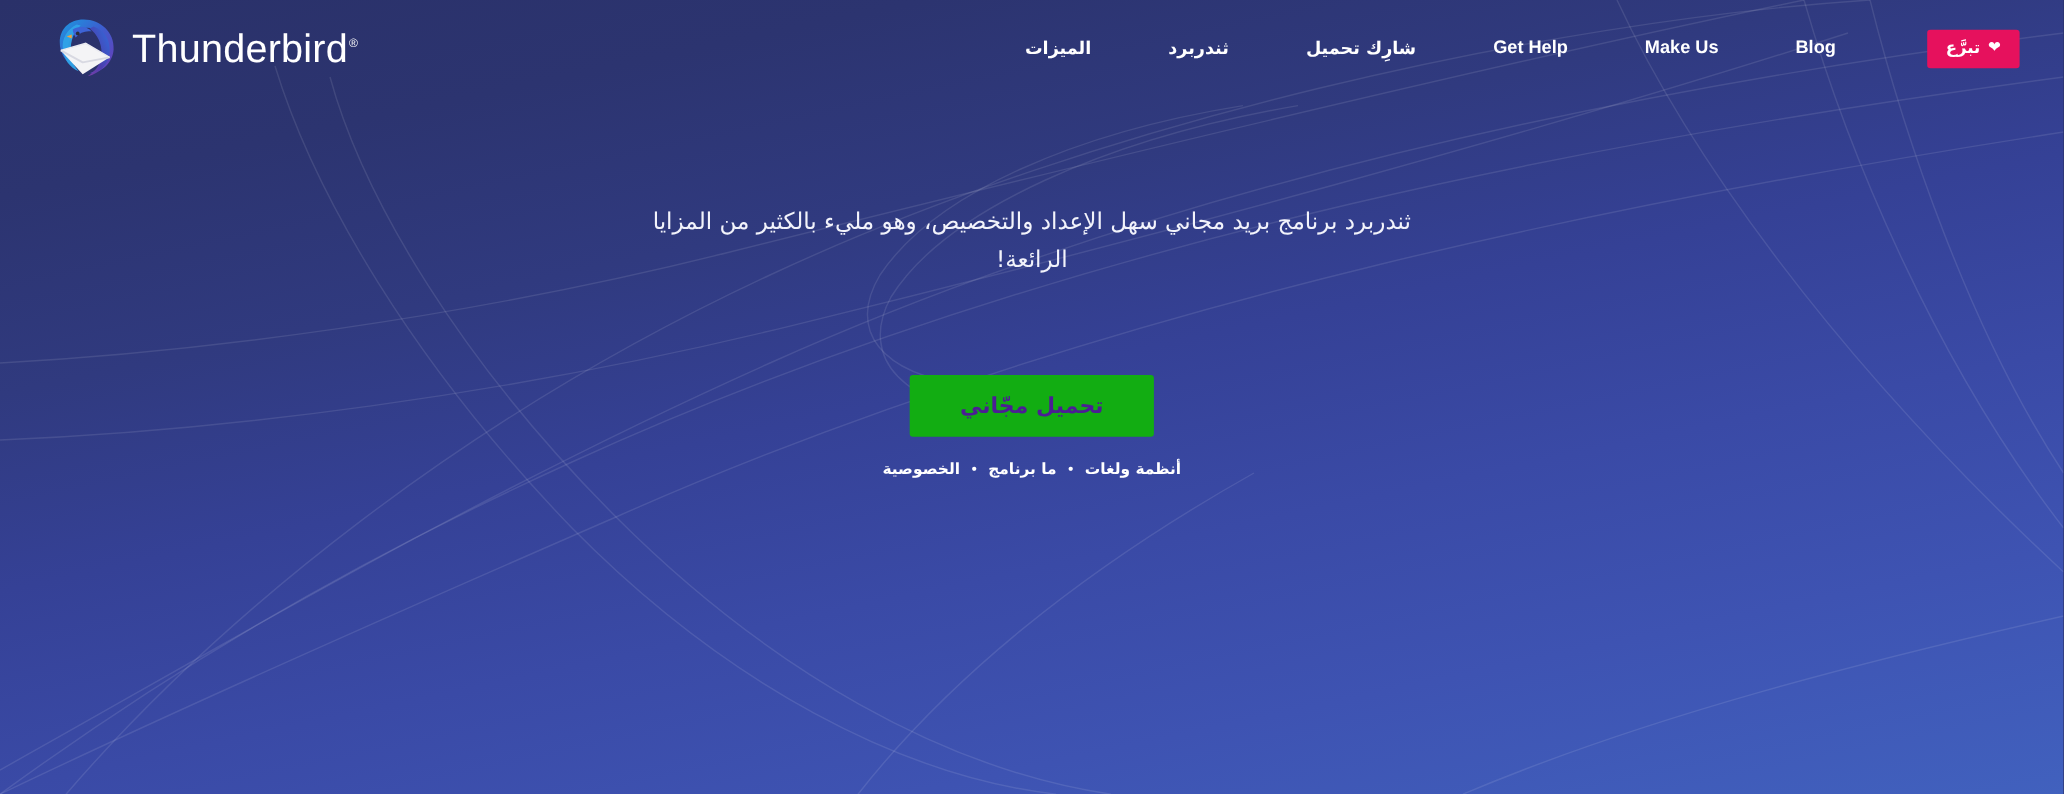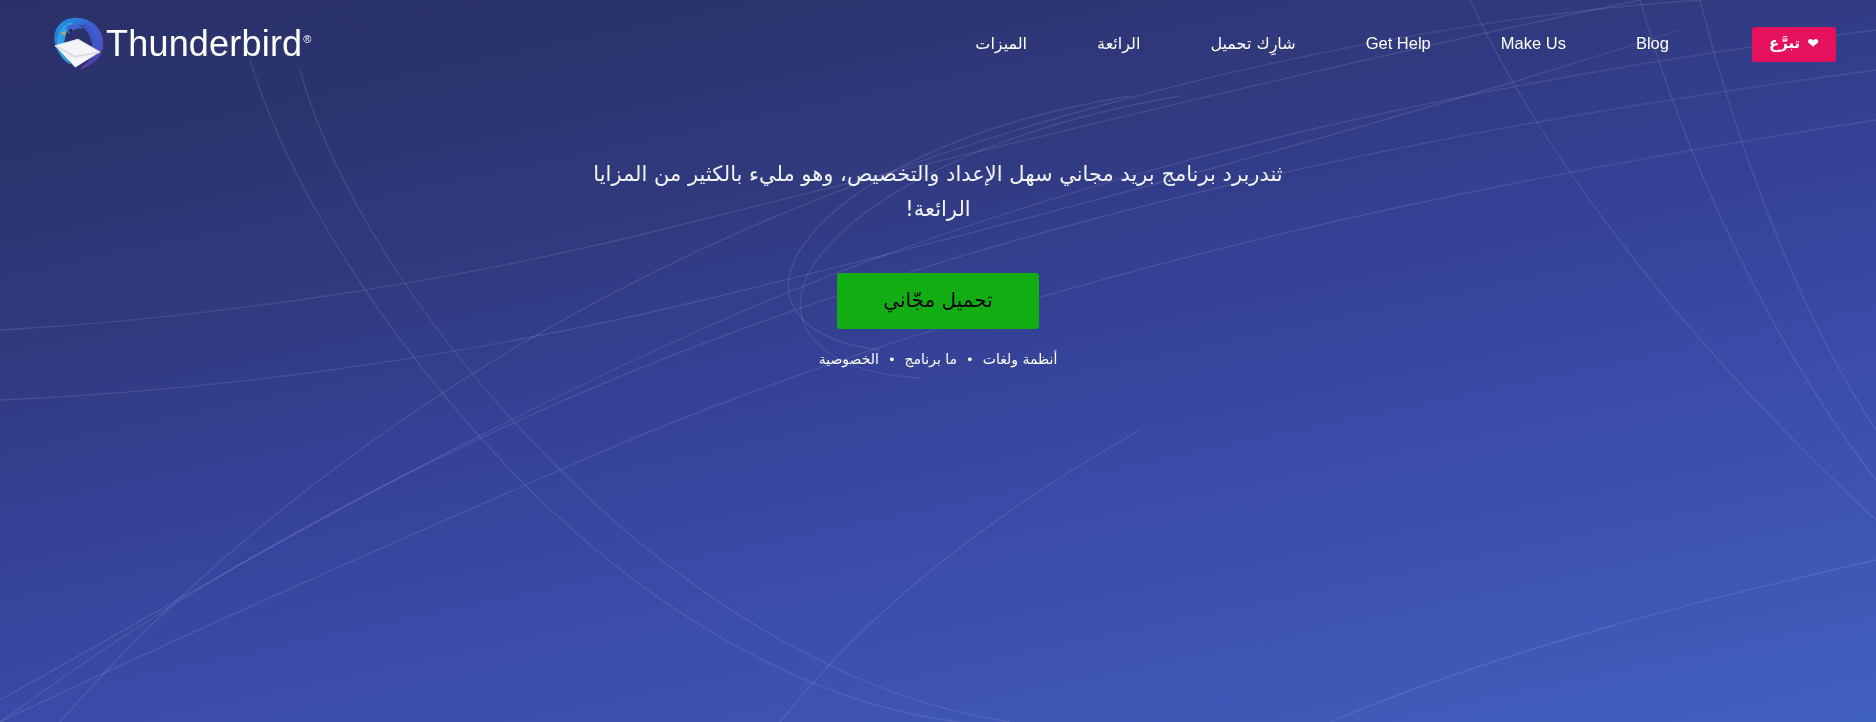--- a/index.html
+++ b/index.html
@@ -78,34 +78,35 @@
   .heart-icon {
     font-size:14px;
     line-height:1;
     display:inline-block;
     color:#ffffff;
   }
 
   .nav-link {
     color:#ffffff;
     font-size:16.5px;
-    font-weight:400;
+    font-weight:700;
     text-decoration:none;
     white-space:nowrap;
     padding:6px 2px;
     margin:0 33px;
     cursor:pointer;
     line-height:1.3;
   }
   .nav-link.ar { font-family:"DejaVu Sans", sans-serif; font-size:16px; }
   .nav-link.en { font-family:"Liberation Sans", sans-serif; direction:ltr; }
 
   .brand {
     display:flex;
     align-items:center;
+    gap:14px;
     margin-left:8px;
     direction:ltr;
     cursor:pointer;
   }
   .brand-logo { width:58px; height:58px; display:block; flex:0 0 auto; }
   .brand-name {
     color:#ffffff;
     font-size:36px;
     font-weight:400;
     letter-spacing:.2px;
@@ -135,57 +136,58 @@
     color:#ffffff;
     font-size:65px;
     font-weight:400;
     line-height:1.1;
     letter-spacing:0px;
     text-align:center;
     font-family:"Liberation Sans", sans-serif;
   }
 
   .hero-sub {
-    margin-top:69px;
+    margin-top:96px;
     width:740px;
     color:#f2f3fb;
     font-size:21px;
     line-height:1.65;
     text-align:center;
     font-family:"DejaVu Sans", sans-serif;
   }
 
   .download-btn {
-    margin-top:47px;
+    margin-top:88px;
     background:#12ad12;
-    color:#000000;
+    color:#4c1d95;
     border:none;
     border-radius:3px;
     font-size:20px;
-    font-weight:400;
+    font-weight:700;
     padding:16px 46px 18px;
     cursor:pointer;
     line-height:1.1;
     white-space:nowrap;
     font-family:"DejaVu Sans", sans-serif;
   }
 
   .sub-links {
     margin-top:22px;
     display:flex;
     align-items:center;
     gap:9px;
     font-size:14px;
     font-family:"DejaVu Sans", sans-serif;
   }
   .sub-link {
     color:#ffffff;
     text-decoration:none;
     cursor:pointer;
     white-space:nowrap;
+    font-weight:bold;
   }
   .sub-sep {
     color:#ffffff;
     font-size:13px;
     line-height:1;
   }
 </style>
 </head>
 <body>
 
@@ -216,21 +218,21 @@
 
       <button class="donate-btn">
         <span class="heart-icon">❤</span>
         <span>تبرَّع</span>
       </button>
 
       <a class="nav-link en" href="#">Blog</a>
       <a class="nav-link en" href="#">Make Us</a>
       <a class="nav-link en" href="#">Get Help</a>
       <a class="nav-link ar" href="#">شارِك تحميل</a>
-      <a class="nav-link ar" href="#">الرائعة</a>
+      <a class="nav-link ar" href="#">ثندربرد</a>
       <a class="nav-link ar" href="#">الميزات</a>
     </div>
 
     <div class="brand">
       <svg class="brand-logo" viewBox="0 0 64 64">
         <defs>
           <linearGradient id="wingG" x1="0" y1="0" x2="1" y2="1">
             <stop offset="0%" stop-color="#1b9ae0"></stop>
             <stop offset="45%" stop-color="#3b5fd0"></stop>
             <stop offset="100%" stop-color="#6b3bb5"></stop>

